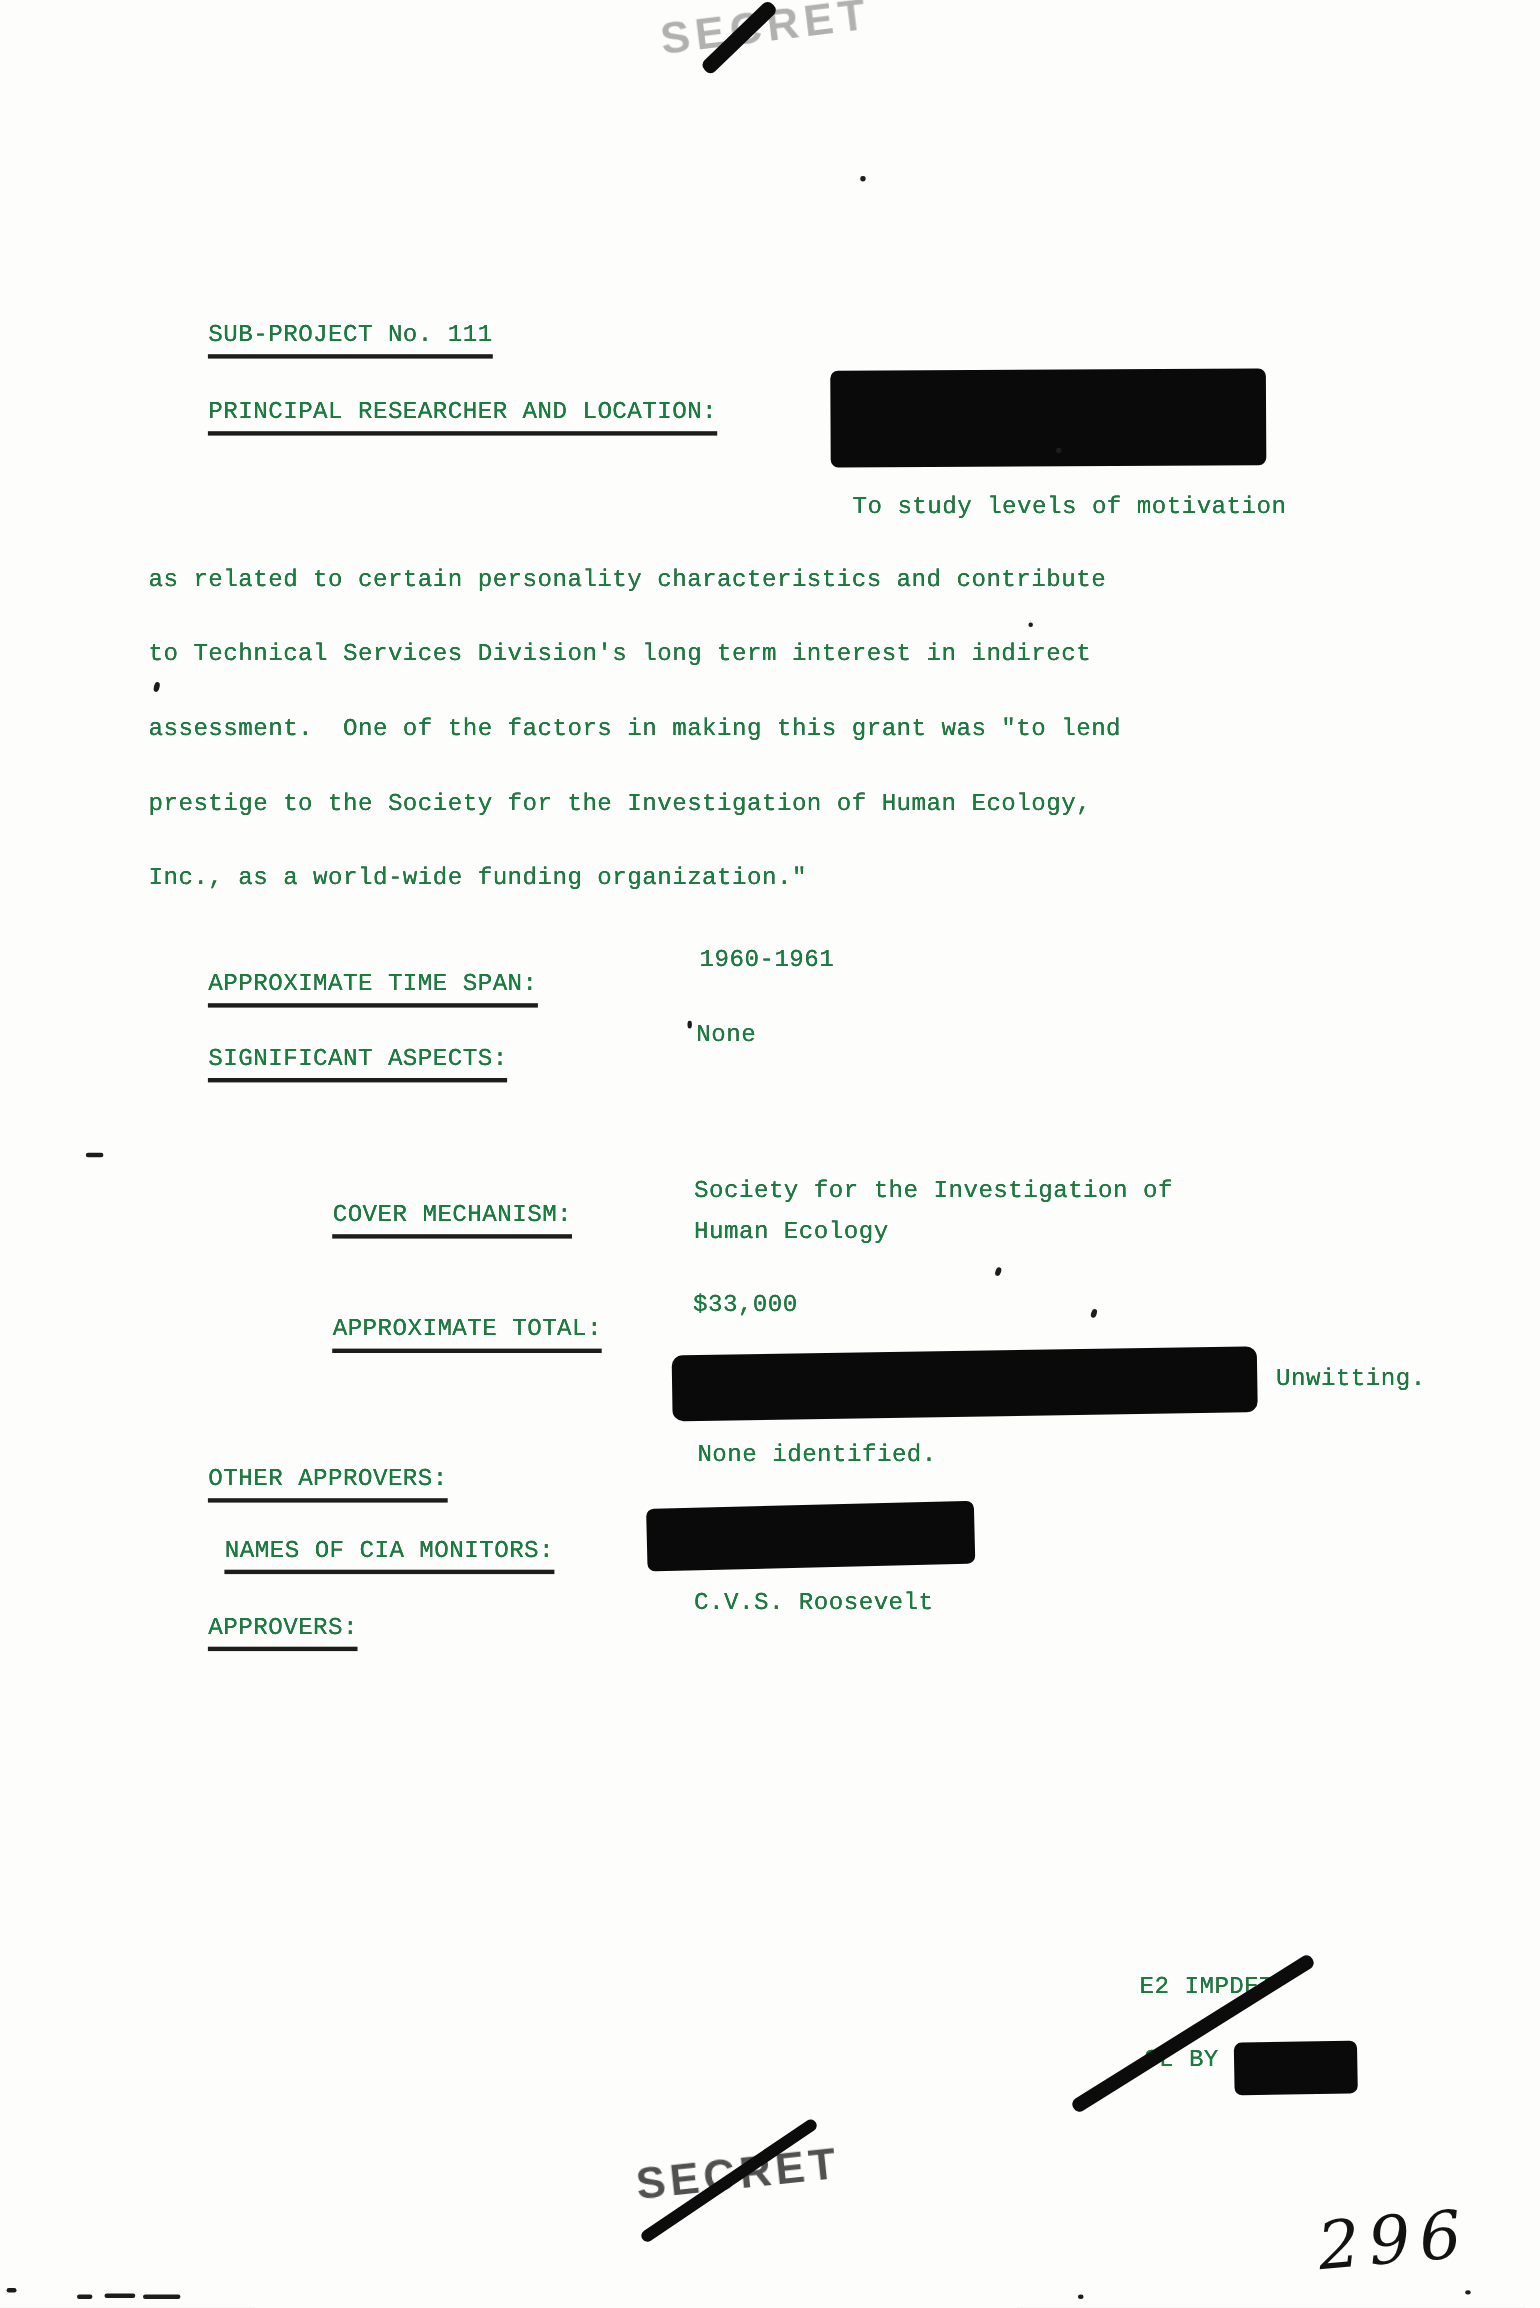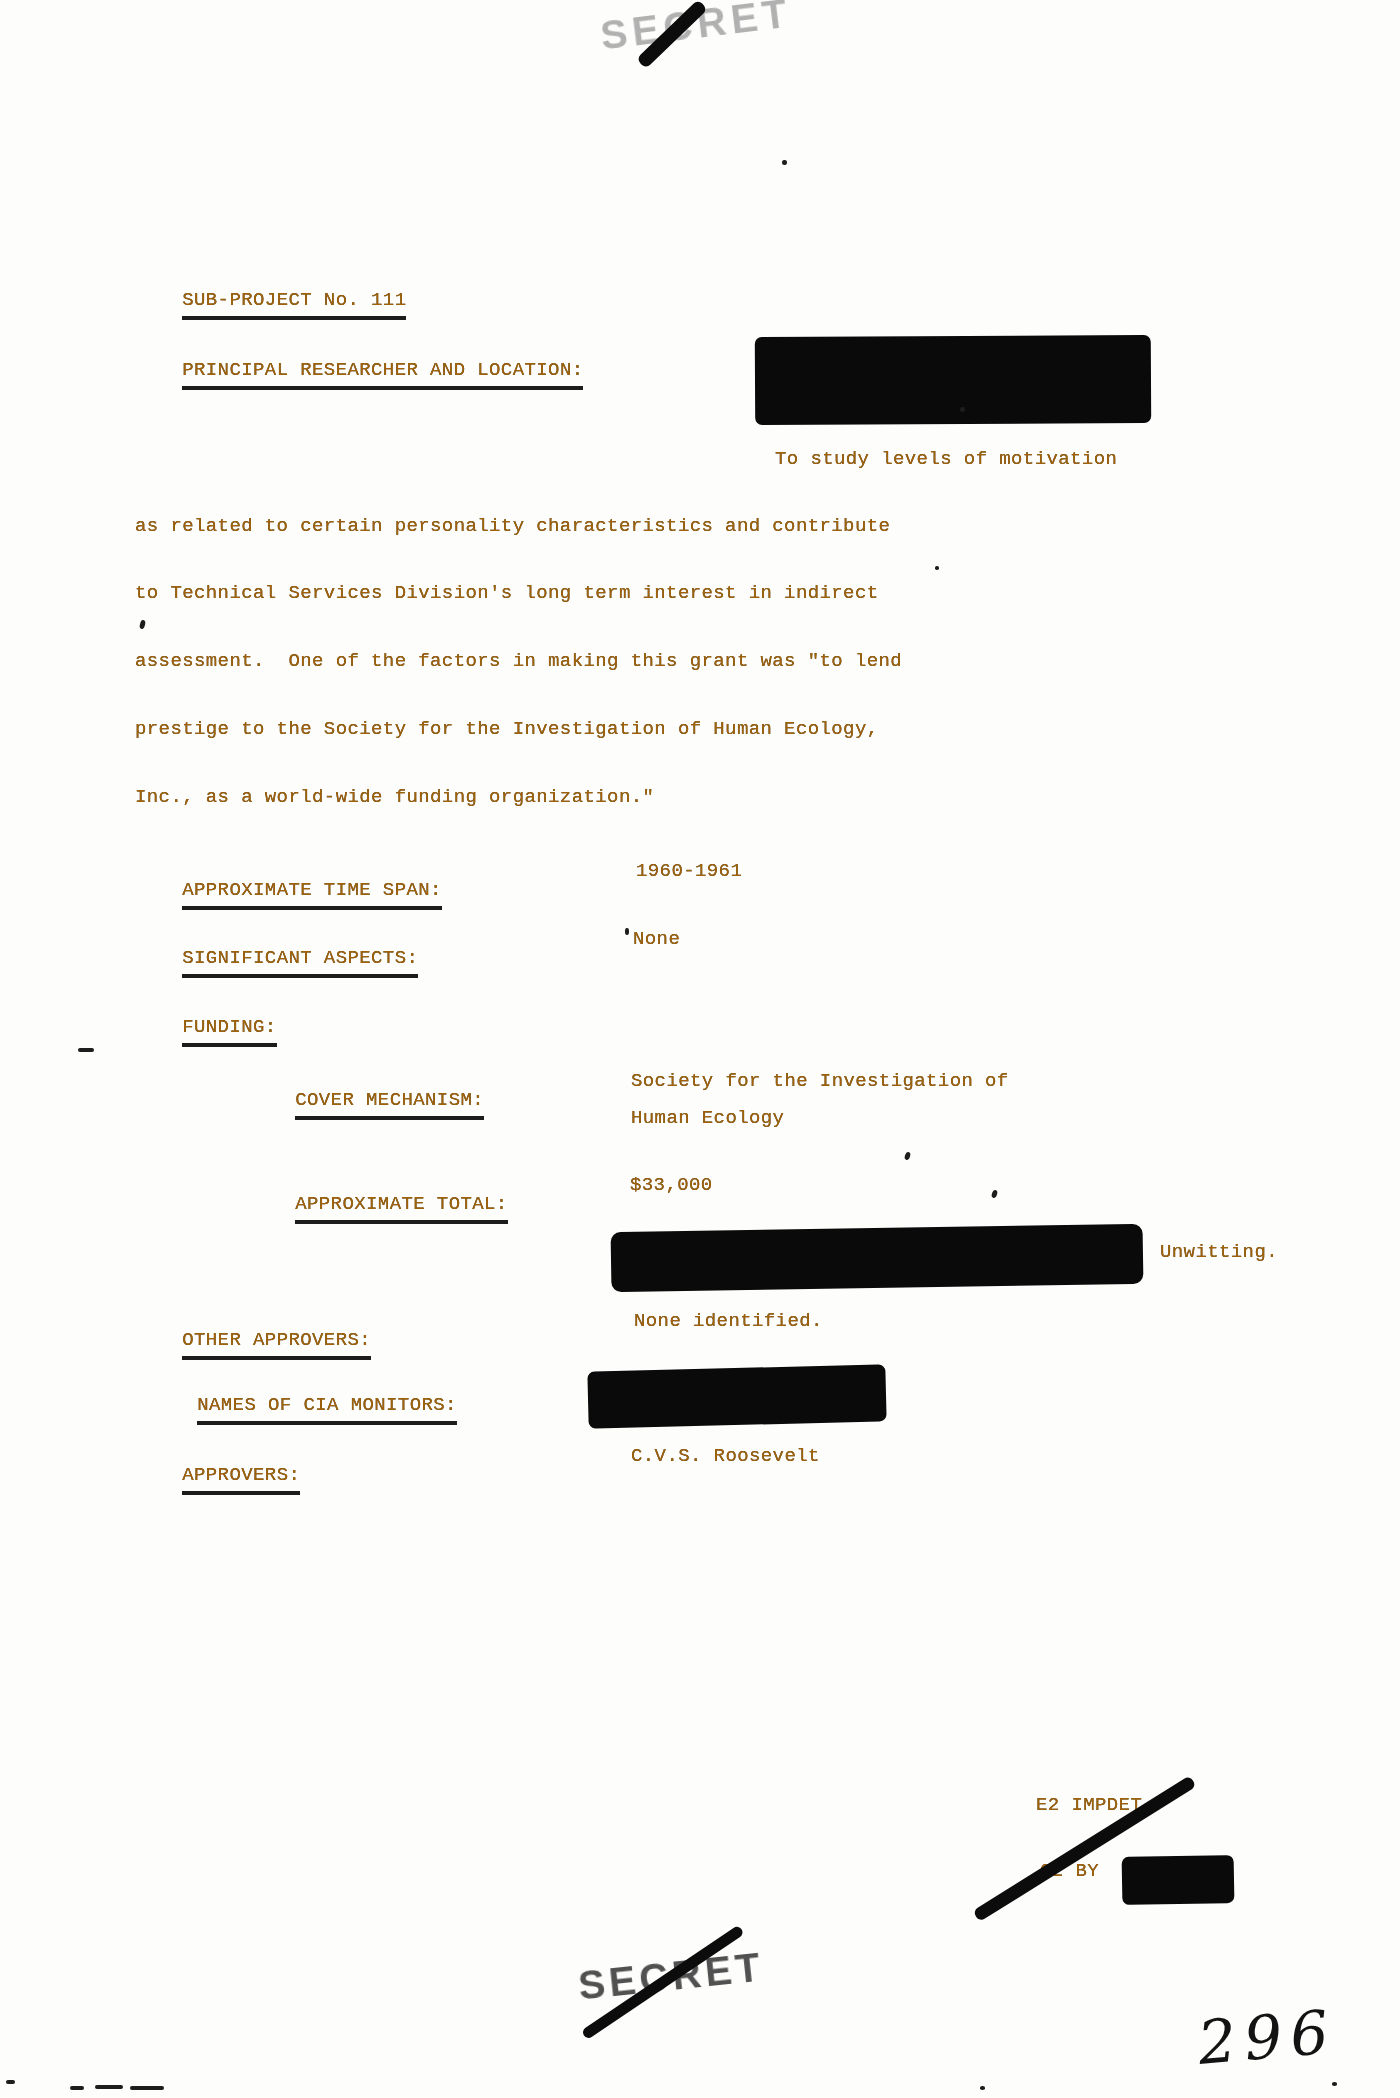--- a/index.html
+++ b/index.html
@@ -7,24 +7,24 @@
     position:relative;
     width:1400px;height:2098px;
     background:#fdfdfc;
     overflow:hidden;
     font-family:"Liberation Mono", monospace;
     color:#1c1c1c;
   }
   .t{
     position:absolute;
     white-space:pre;
-    font-size:19px;
+    font-size:22px;
     letter-spacing:0.4px;
     line-height:1;
-    color:#a16207;
+    color:#15803d;
     text-shadow:0 0 0.5px rgba(20,20,20,.85);
   }
   .ul{
     display:inline-block;
     border-bottom:4px solid #1d1d1d;
     padding-bottom:6px;
   }
   .redaction{
     position:absolute;
     background:#0a0a0a;
@@ -100,23 +100,20 @@
   <div class="t" style="left:135px;top:862px;">
     <span class="ul">APPROXIMATE TIME SPAN:</span>
   </div>
   <div class="t" style="left:636px;top:862px;">1960-1961</div>
 
   <div class="t" style="left:135px;top:930px;">
     <span class="ul">SIGNIFICANT ASPECTS:</span>
   </div>
   <div class="t" style="left:633px;top:930px;">None</div>
 
-  <div class="t" style="left:135px;top:999px;">
-    <span class="ul">FUNDING:</span>
-  </div>
 
   <div class="t" style="left:248px;top:1072px;">
     <span class="ul">COVER MECHANISM:</span>
   </div>
   <div class="t" style="left:631px;top:1072px;">Society for the Investigation of</div>
   <div class="t" style="left:631px;top:1109px;">Human Ecology</div>
 
   <div class="t" style="left:248px;top:1176px;">
     <span class="ul">APPROXIMATE TOTAL:</span>
   </div>

